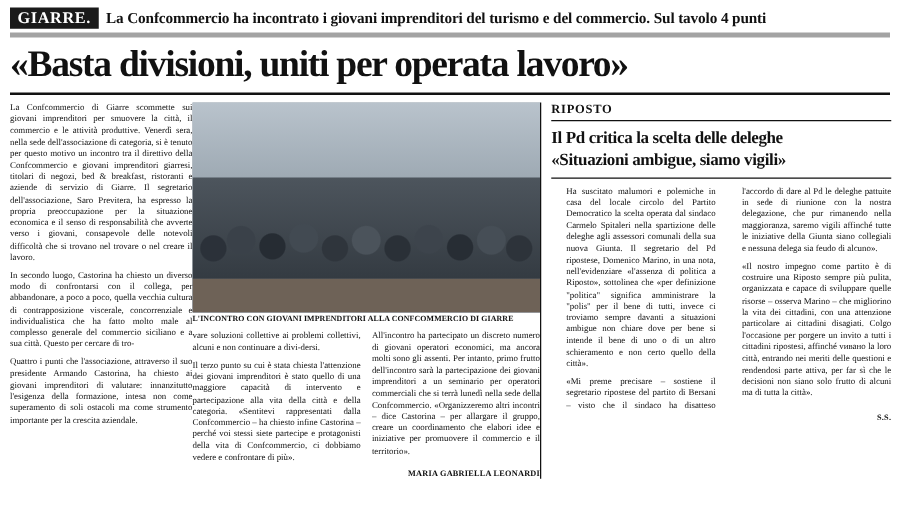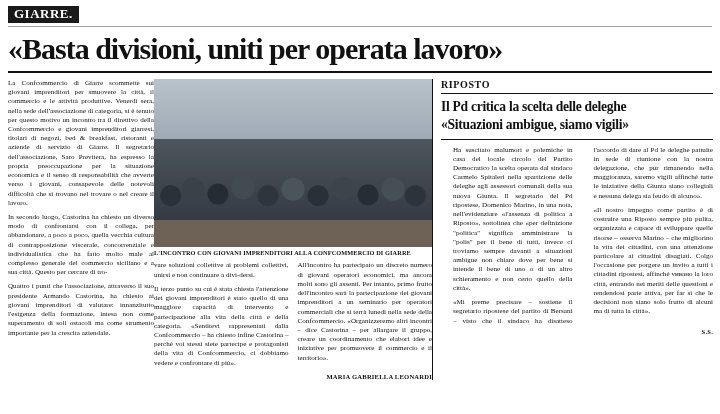--- a/index.html
+++ b/index.html
@@ -19,21 +19,21 @@
     width: 720px;
     height: 414px;
     box-sizing: border-box;
     padding: 6px 8px 4px 8px;
   }
   
   .kicker-row {
     display: flex;
     align-items: baseline;
     gap: 6px;
-    border-bottom: 1px solid #a3a3a3;
+    border-bottom: 4px solid #a3a3a3;
     padding-bottom: 3px;
   }
   .kicker-tag {
     font-family: "Liberation Serif", serif;
     font-weight: bold;
     font-size: 13px;
     letter-spacing: 0.5px;
     background: #1a1a1a;
     color: #ffffff;
     padding: 1px 6px 2px 6px;
@@ -210,20 +210,21 @@
     margin-top: 2px;
   }
 </style>
 </head>
 <body>
 
 <div class="page">
 
   <div class="kicker-row">
     <span class="kicker-tag">GIARRE.</span>
+    <span class="kicker-text">La Confcommercio ha incontrato i giovani imprenditori del turismo e del commercio. Sul tavolo 4 punti</span>
   </div>
 
   <div class="headline">«Basta divisioni, uniti per operata lavoro»</div>
   <div class="rule-thick"></div>
 
   <div class="content">
 
     <div class="left-block">
       <p class="col first">La Confcommercio di Giarre scommette sui giovani imprenditori per smuovere la città, il commercio e le attività produttive. Venerdì sera, nella sede dell'associazione di categoria, si è tenuto per questo motivo un incontro tra il direttivo della Confcommercio e giovani imprenditori giarresi, titolari di negozi, bed &amp; breakfast, ristoranti e aziende di servizio di Giarre. Il segretario dell'associazione, Saro Previtera, ha espresso la propria preoccupazione per la situazione economica e il senso di responsabilità che avverte verso i giovani, consapevole delle notevoli difficoltà che si trovano nel trovare o nel creare il lavoro.</p>
       <p class="col">In secondo luogo, Castorina ha chiesto un diverso modo di confrontarsi con il collega, per abbandonare, a poco a poco, quella vecchia cultura di contrapposizione viscerale, concorrenziale e individualistica che ha fatto molto male al complesso generale del commercio siciliano e a sua città. Questo per cercare di tro-</p>
@@ -234,21 +235,21 @@
       <div class="photo-wrap">
         <div class="photo">
           <div class="wall"></div>
           <div class="heads"></div>
           <div class="crowd"></div>
           <div class="floor"></div>
         </div>
         <div class="caption">L'incontro con giovani imprenditori alla Confcommercio di Giarre</div>
       </div>
       <div class="two-cols">
-        <p class="col">vare soluzioni collettive ai problemi collettivi, unirsi e non continuare a divi-dersi.</p>
+        <p class="col">vare soluzioni collettive ai problemi collettivi, alcuni e non continuare a divi-dersi.</p>
         <p class="col">Il terzo punto su cui è stata chiesta l'attenzione dei giovani imprenditori è stato quello di una maggiore capacità di intervento e partecipazione alla vita della città e della categoria. «Sentitevi rappresentati dalla Confcommercio – ha chiesto infine Castorina – perché voi stessi siete partecipe e protagonisti della vita di Confcommercio, ci dobbiamo vedere e confrontare di più».</p>
         <p class="col">All'incontro ha partecipato un discreto numero di giovani operatori economici, ma ancora molti sono gli assenti. Per intanto, primo frutto dell'incontro sarà la partecipazione dei giovani imprenditori a un seminario per operatori commerciali che si terrà lunedì nella sede della Confcommercio. «Organizzeremo altri incontri – dice Castorina – per allargare il gruppo, creare un coordinamento che elabori idee e iniziative per promuovere il commercio e il territorio».</p>
       </div>
       <div class="byline">MARIA GABRIELLA LEONARDI</div>
     </div>
 
     <div class="right-block">
       <div class="riposto-label">RIPOSTO</div>
       <div class="rule-right"></div>
       <div class="sub-headline">Il Pd critica la scelta delle deleghe</div>

